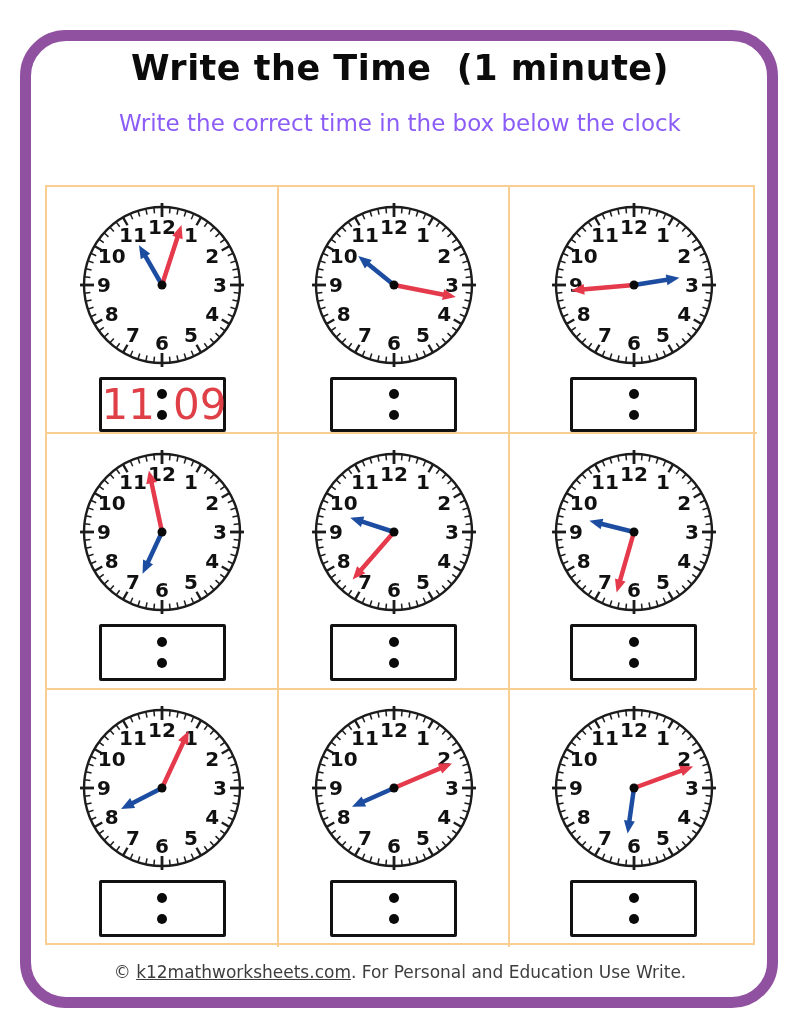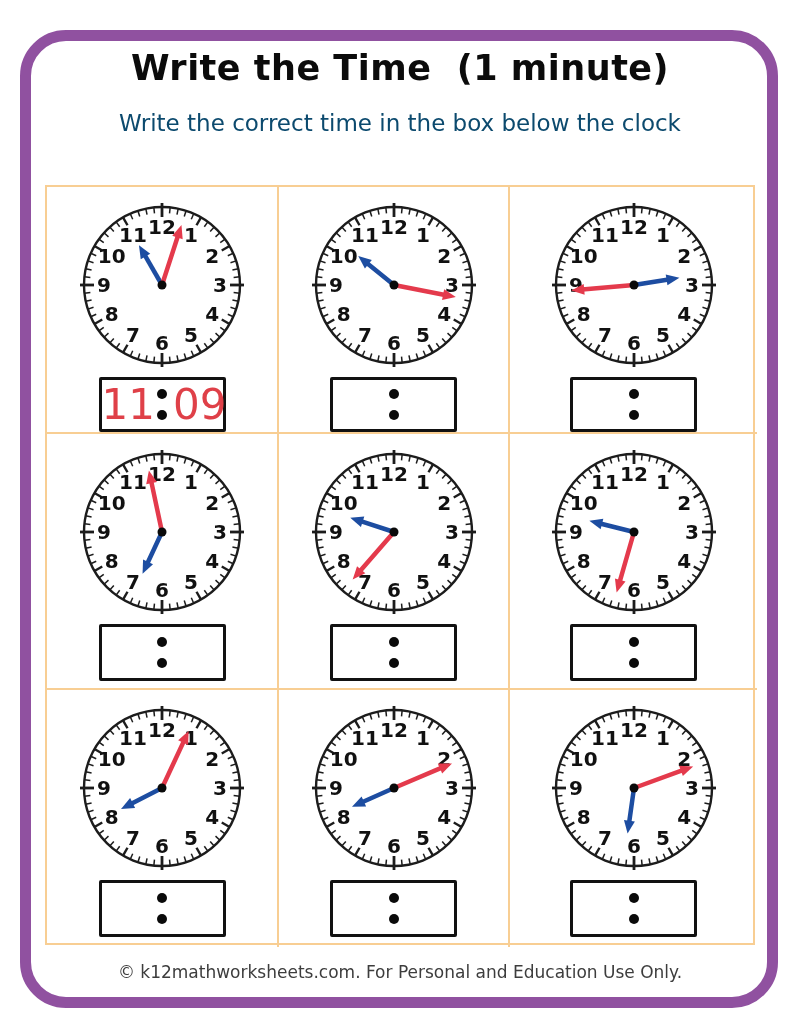--- a/index.html
+++ b/index.html
@@ -7,39 +7,39 @@
     --answer-red:#DF4048; --footer-gray:#3D3D3D; --ink:#111111;
   }
   html,body{margin:0;padding:0;background:#ffffff;}
   body{font-family:"DejaVu Sans","Liberation Sans",sans-serif;}
   .page{position:relative;width:800px;height:1035px;background:#ffffff;overflow:hidden;}
   .frame{position:absolute;left:20px;top:30px;width:758px;height:978px;
          border:11px solid var(--purple);border-radius:46px;box-sizing:border-box;}
   .title{position:absolute;left:0;top:48px;width:100%;text-align:center;
          font-size:35px;font-weight:bold;color:#0b0b0b;white-space:pre-wrap;letter-spacing:0.5px;}
   .subtitle{position:absolute;left:0;top:110px;width:100%;text-align:center;
-         font-size:23px;color:#0c4a6e;}
+         font-size:23px;color:#8b5cf6;}
   .grid{position:absolute;left:45px;top:185px;width:710px;height:760px;
         display:grid;grid-template-columns:232px 231px 247px;grid-template-rows:247px 256px 257px;
         border:2px solid var(--grid-line);box-sizing:border-box;background:#ffffff;}
   .cell{border-right:2px solid var(--grid-line);border-bottom:2px solid var(--grid-line);
         box-sizing:border-box;display:flex;flex-direction:column;align-items:center;padding-top:16px;}
   .cell:nth-child(3n){border-right:none;}
   .cell:nth-child(n+7){border-bottom:none;}
   .clock{width:164px;height:164px;}
   .answer-box{margin-top:10px;width:127px;height:57px;background:#ffffff;
         border:3px solid var(--ink);border-radius:2px;box-sizing:border-box;
         display:flex;align-items:center;justify-content:center;gap:3px;}
   .digits{font-size:42px;line-height:1;color:var(--answer-red);
         font-family:"DejaVu Sans","Liberation Sans",sans-serif;min-width:2px;text-align:center;}
   .colon{display:flex;flex-direction:column;align-items:center;justify-content:center;gap:11px;padding:0 3px;}
   .colon i{display:block;width:10px;height:10px;border-radius:50%;background:#0a0a0a;}
   .footer{position:absolute;left:0;top:962px;width:100%;text-align:center;
         font-size:17px;color:var(--footer-gray);}
-  .footer a{color:var(--footer-gray);cursor:pointer;}
+  .footer a{color:var(--footer-gray);text-decoration:underline;cursor:pointer;}
 </style>
 </head>
 <body>
 
 <div class="page">
   <div class="frame"></div>
   <div class="title">Write the Time  (1 minute)</div>
   <div class="subtitle">Write the correct time in the box below the clock</div>
 
   <div class="grid">
@@ -848,14 +848,14 @@
       <span class="digits"></span>
       <span class="colon">
             <i></i>
             <i></i>
           </span>
       <span class="digits"></span>
     </div>
   </div>
     </div>
 
-  <div class="footer"><span>© </span><a>k12mathworksheets.com</a><span>. For Personal and Education Use Only.</span></div>
+  <div class="footer"><span>© </span><a>k12mathworksheets.com</a><span>. For Personal and Education Use Write.</span></div>
 </div>
 
 </body></html>

